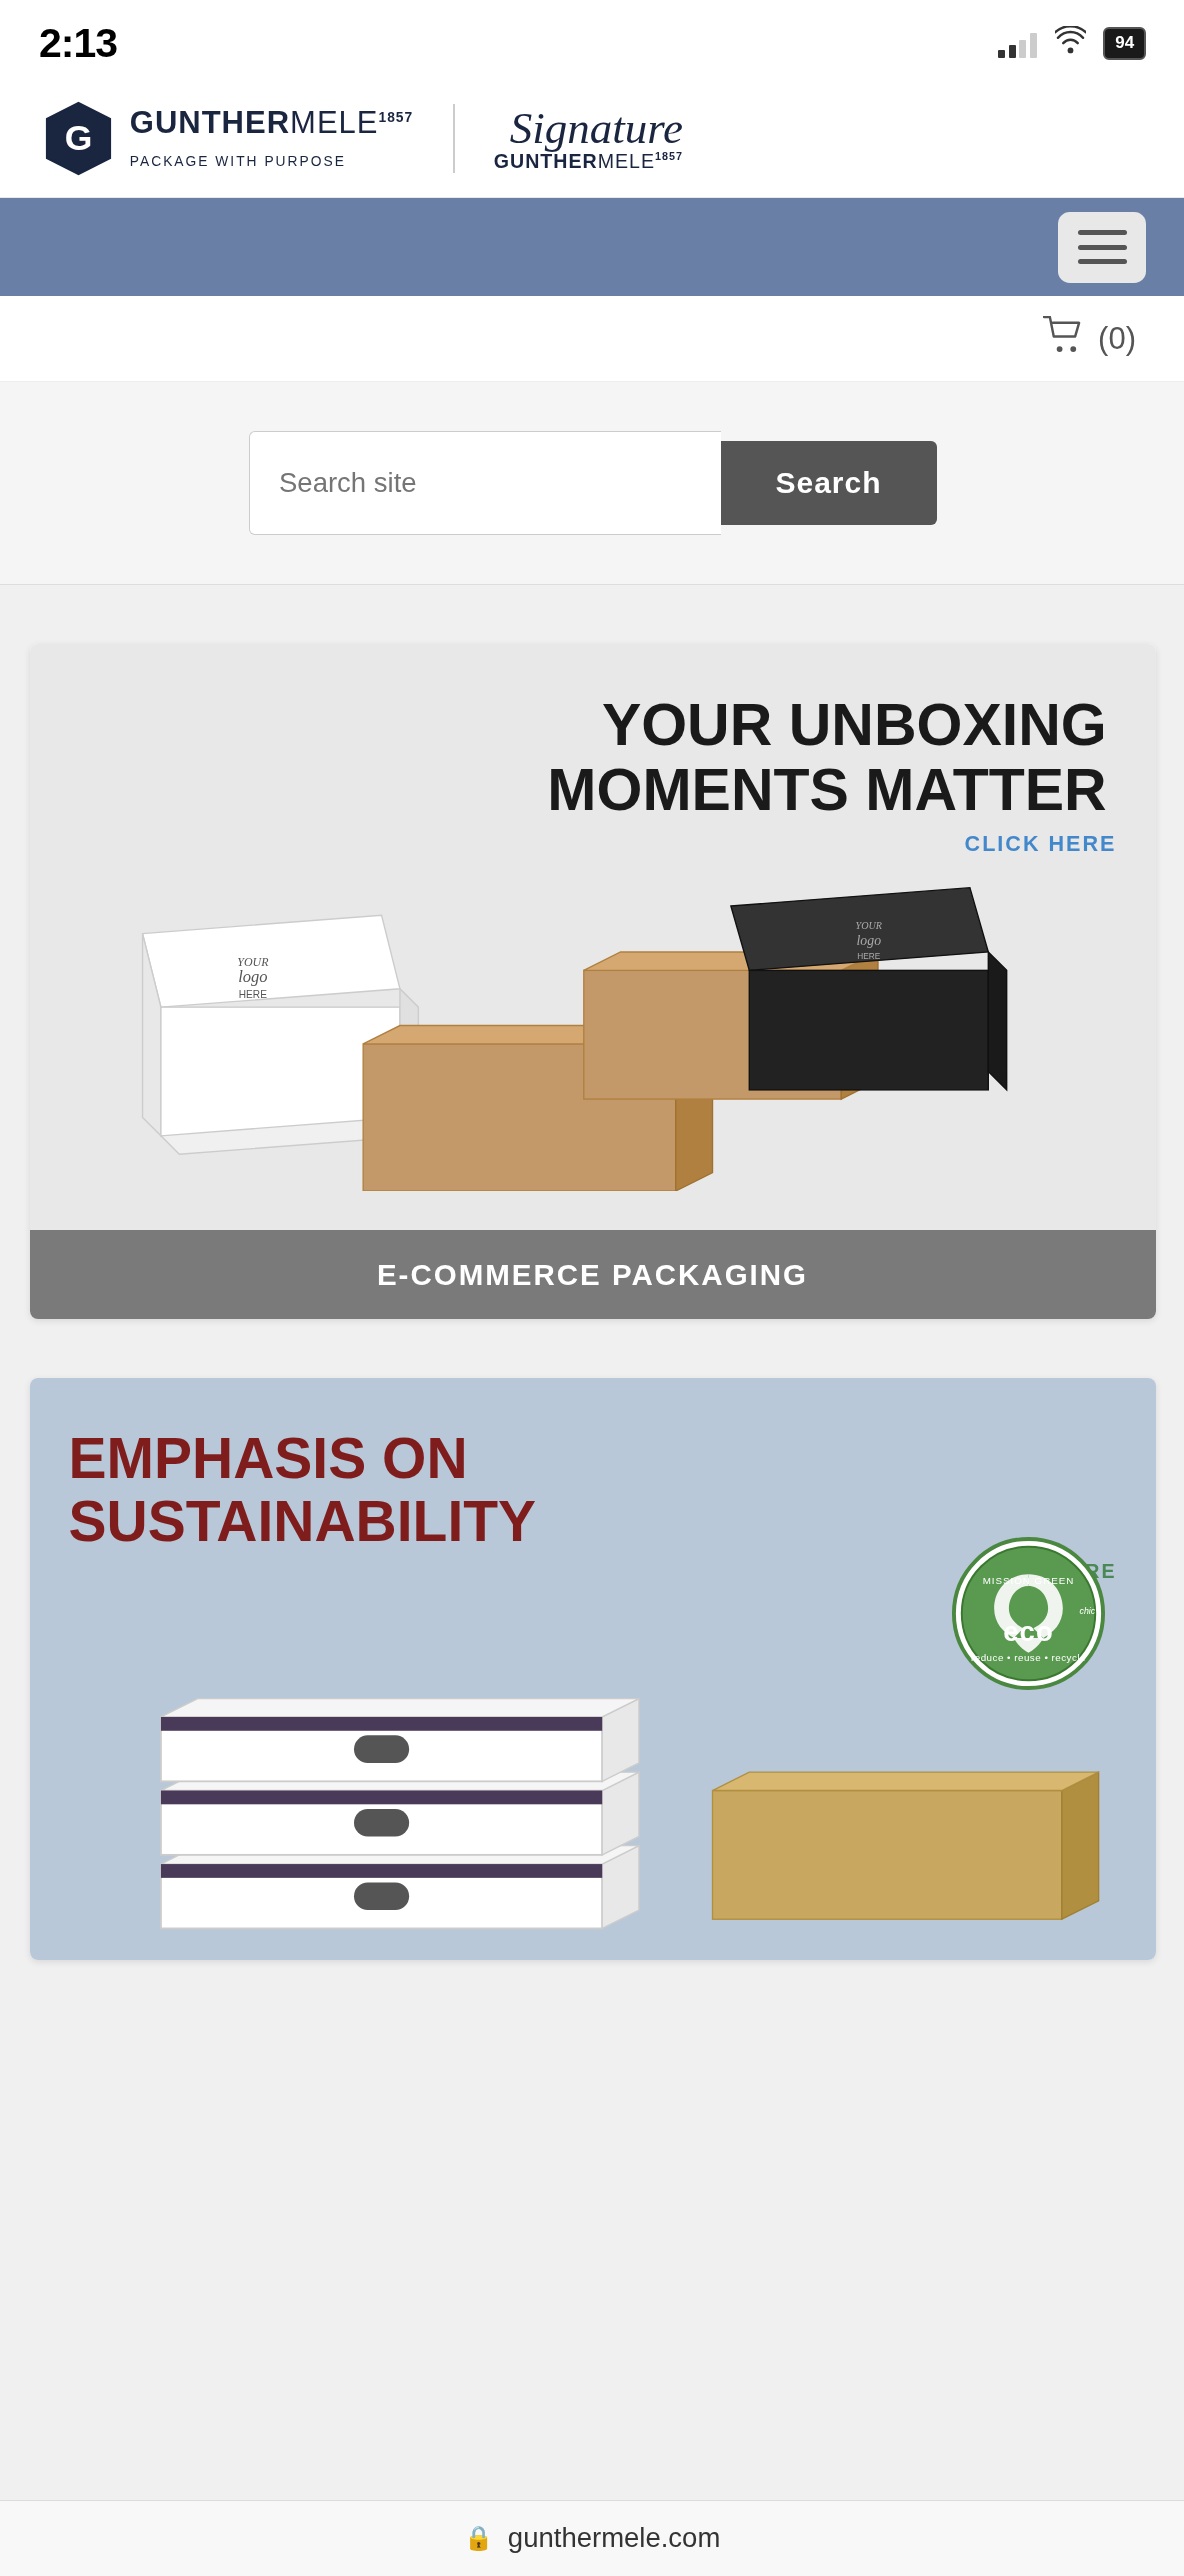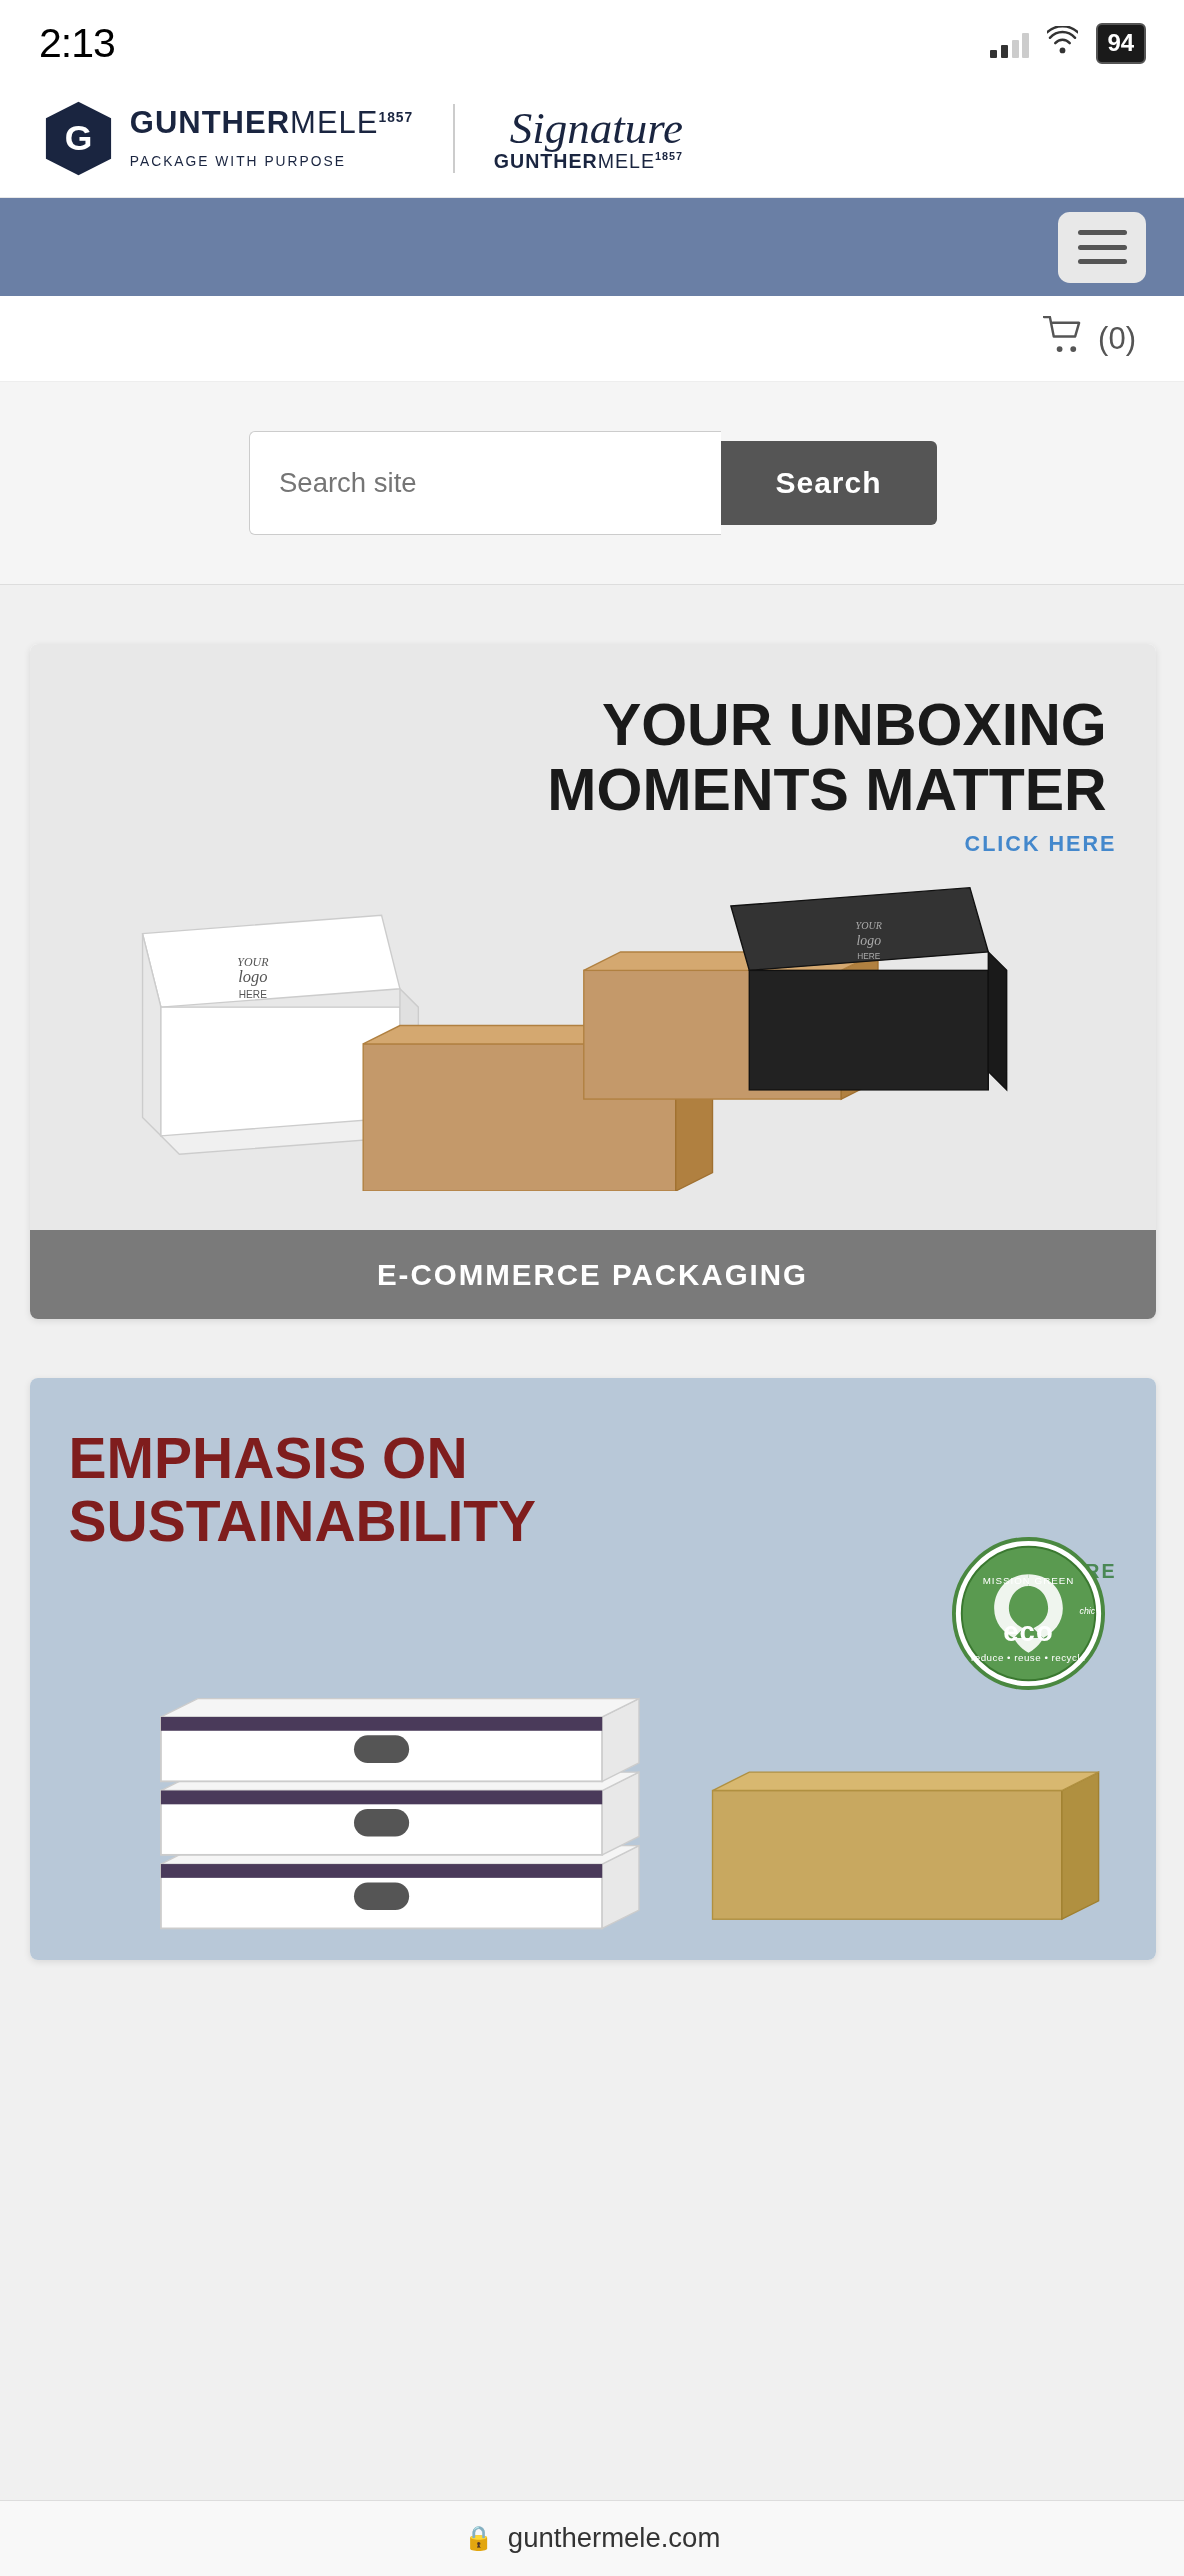--- a/index.html
+++ b/index.html
@@ -17,21 +17,21 @@
     .status-bar {
       background: #fff;
       display: flex;
       justify-content: space-between;
       align-items: center;
       padding: 17.7px 39px 9.8px 39px;
       height: 79px;
     }
     .status-time {
       font-size: 41px;
-      font-weight: 400;
+      font-weight: 700;
       color: #000;
       letter-spacing: -1px;
     }
     .status-icons {
       display: flex;
       align-items: center;
       gap: 17.7px;
     }
     .signal-bars {
       display: flex;
@@ -49,21 +49,21 @@
     .signal-bars span:nth-child(2) { height: 12.8px; }
     .signal-bars span:nth-child(3) { height: 18.7px; background: #ccc; }
     .signal-bars span:nth-child(4) { height: 25.5px; background: #ccc; }
     .wifi-icon {
       font-size: 27.5px;
       color: #333;
     }
     .battery-icon {
       background: #1a1a1a;
       color: #fff;
-      font-size: 24px;
+      font-size: 17px;
       font-weight: 700;
       padding: 4.9px 9.8px;
       border-radius: 5.9px;
       border: 2px solid #555;
     }
 
     
     .header-logo {
       background: #fff;
       display: flex;

